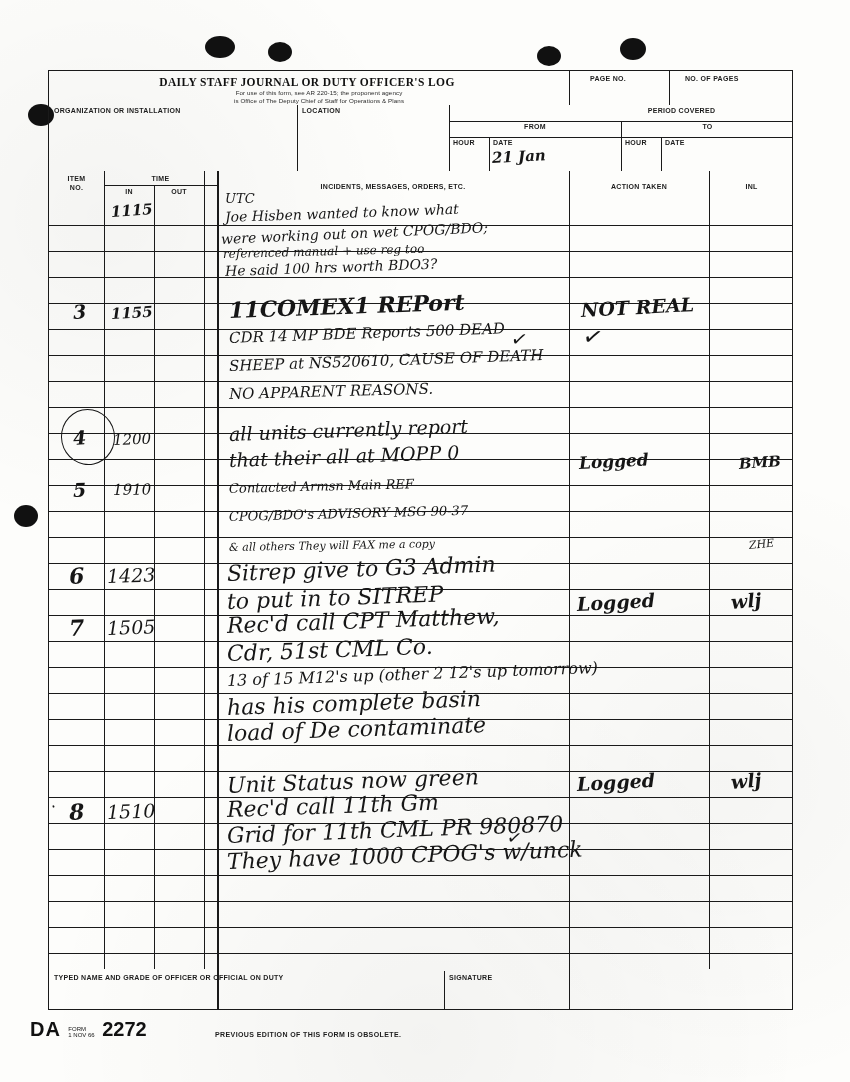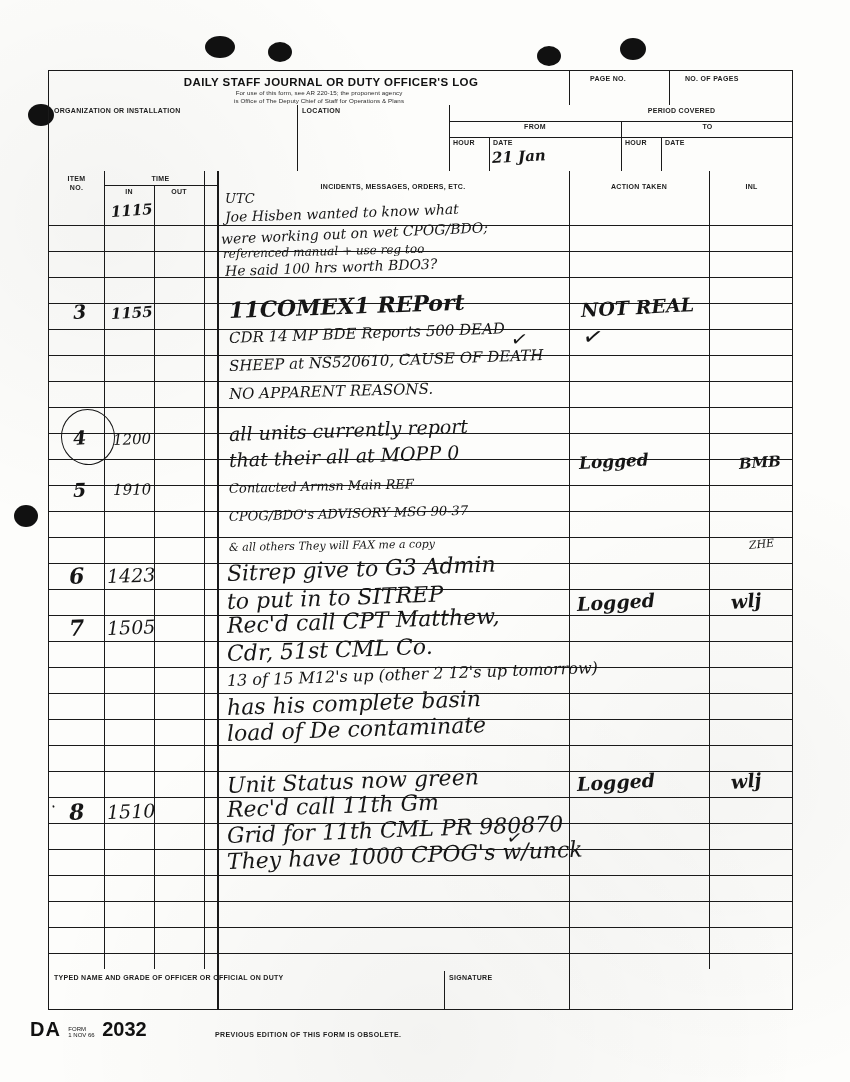--- a/index.html
+++ b/index.html
@@ -147,21 +147,21 @@
   <div class="punch" style="left:28px; top:104px; width:26px; height:22px;"></div>
   <div class="punch" style="left:14px; top:505px; width:24px; height:22px;"></div>
 
   <div id="form">
 
     <div class="ln h2" style="top:34px;"></div>
 
     <div class="ln v" style="left:520px; top:0; height:34px;"></div>
     <div class="ln v" style="left:620px; top:0; height:34px;"></div>
 
-    <div class="title ctr" style="left:72px; top:5px; width:420px;">DAILY STAFF JOURNAL OR DUTY OFFICER'S LOG</div>
+    <div class="title ctr" style="left:48px; top:5px; width:420px;font-family:Liberation Serif, serif;">DAILY STAFF JOURNAL OR DUTY OFFICER'S LOG</div>
     <div class="sub ctr" style="left:60px; top:18px; width:420px;">For use of this form, see AR 220-15; the proponent agency</div>
     <div class="sub ctr" style="left:60px; top:26px; width:420px;">is Office of The Deputy Chief of Staff for Operations &amp; Plans</div>
 
     <div class="lbl b" style="left:541px; top:4px;">PAGE NO.</div>
     <div class="lbl b" style="left:636px; top:4px;">NO. OF PAGES</div>
 
     <div class="ln h2" style="top:66px;"></div>
     <div class="ln v" style="left:248px; top:34px; height:66px;"></div>
     <div class="ln v" style="left:400px; top:34px; height:66px;"></div>
 
@@ -300,17 +300,17 @@
     <div class="mark" style="left:2px; top:726px; font-size:16px; transform:rotate(-20deg);">·</div>
 
   </div>
 
   <div id="footer-id">
     <span id="da">DA</span>
     <span style="display:inline-block; vertical-align:middle; margin:0 3px;">
       <span class="tiny" style="display:block;">FORM</span>
       <span class="tiny" style="display:block;">1 NOV 66</span>
     </span>
-    <span id="formnum">2032</span>
+    <span id="formnum">2272</span>
   </div>
   <div id="obsolete">PREVIOUS EDITION OF THIS FORM IS OBSOLETE.</div>
 
 </div>
 
 </body></html>

